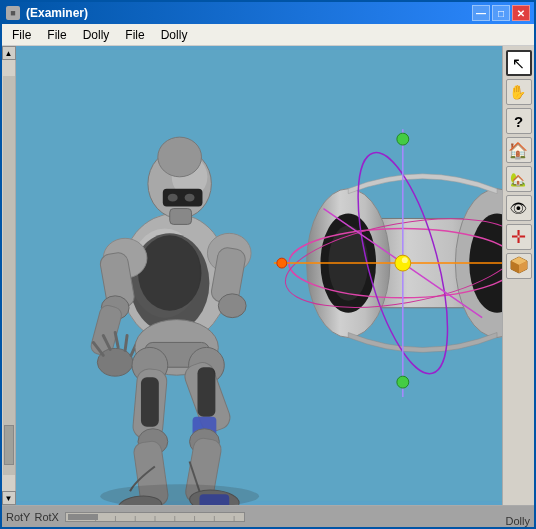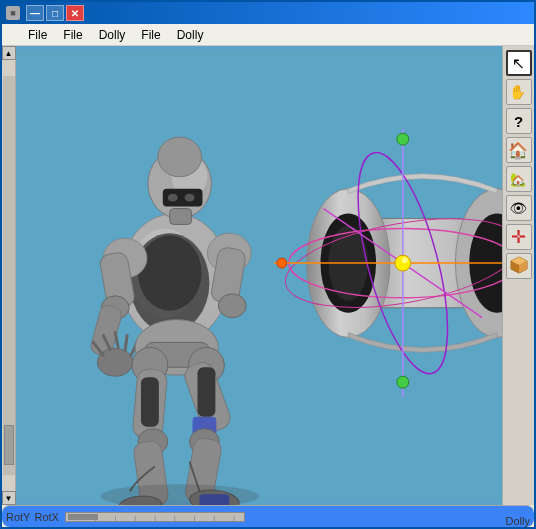--- a/index.html
+++ b/index.html
@@ -72,21 +72,21 @@
     .title-btn.close {
       background: #e04040;
     }
 
     
     .menu-bar {
       background: #f0efe8;
       height: 22px;
       display: flex;
       align-items: center;
-      padding: 0 18px;
+      padding: 0 2px;
       border-bottom: 1px solid #ccc;
       flex-shrink: 0;
     }
 
     .menu-item {
       padding: 2px 8px;
       cursor: pointer;
       font-size: 12px;
       color: #000;
       border-radius: 2px;
@@ -178,28 +178,27 @@
       display: flex;
       align-items: center;
       justify-content: center;
       cursor: pointer;
       font-size: 8px;
     }
 
     
     .status-bar {
       height: 22px;
-      background: #3b82f6;
+      background: #a3a3a3;
       border-top: 1px solid #aaa;
       display: flex;
       align-items: center;
       padding: 0 4px;
       gap: 4px;
       flex-shrink: 0;
-      border-radius: 8px;
     }
 
     .status-label {
       font-size: 11px;
       color: #333;
     }
 
     .status-slider {
       flex: 1;
       height: 10px;
@@ -234,20 +233,21 @@
   </style>
 </head>
 <body>
 
 <div class="window">
 
   <div class="title-bar">
     <div class="title-bar-icon">
       <span style="color:#555;font-size:9px">■</span>
     </div>
+    <span class="title-bar-title">(Examiner)</span>
     <div class="title-bar-buttons">
       <div class="title-btn">—</div>
       <div class="title-btn">□</div>
       <div class="title-btn close">✕</div>
     </div>
   </div>
 
   <div class="menu-bar">
     <div class="menu-item">File</div>
     <div class="menu-item">File</div>

